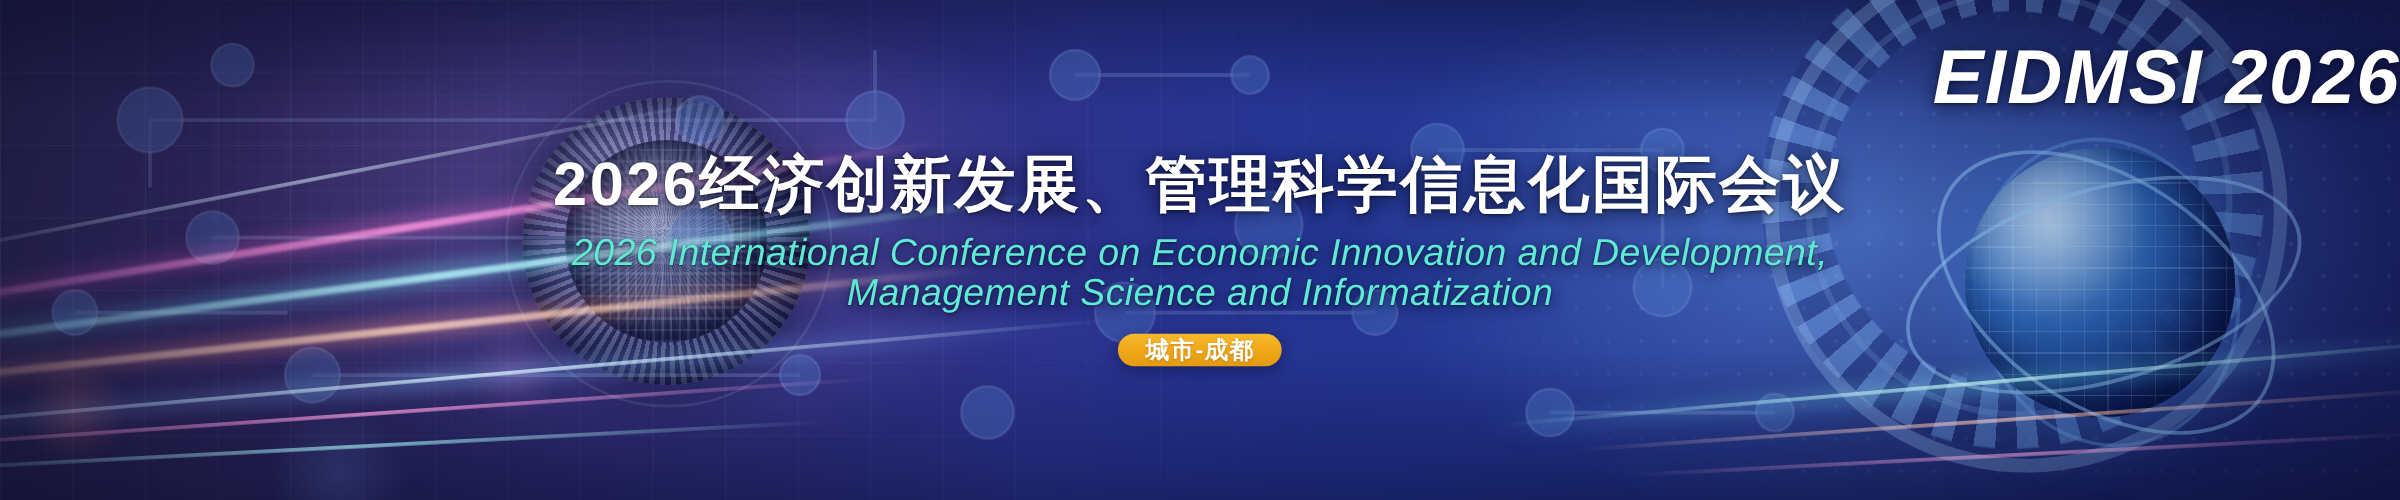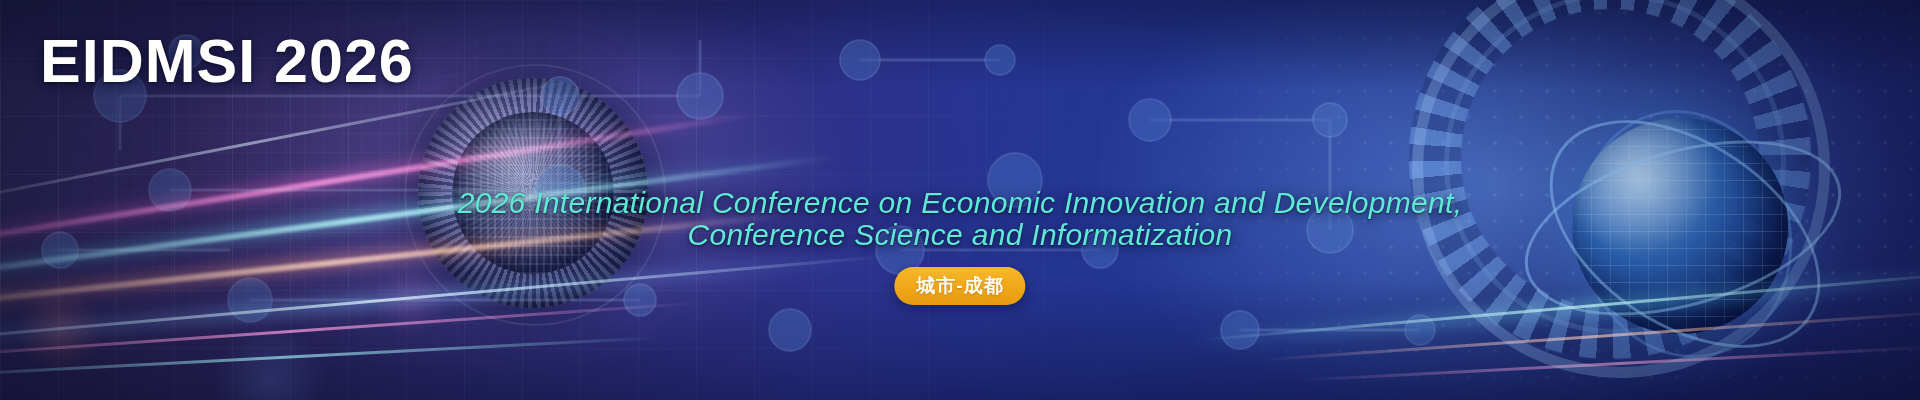--- a/index.html
+++ b/index.html
@@ -140,42 +140,42 @@
 
   
   #vignette{
     background:radial-gradient(ellipse 1150px 440px at 50% 50%, rgba(0,0,0,0) 40%, rgba(6,8,34,.42) 100%);
   }
 
   
   #content{position:absolute;inset:0;}
 
   #main-title{
-    position:absolute;left:0;right:0;top:26px;text-align:left;
-    color:#ffffff;font-size:61px;font-weight:bold;
+    position:absolute;left:0;right:0;top:26px;text-align:right;
+    color:#ffffff;font-size:61px;font-weight:bold;font-style:italic;
     letter-spacing:1px;
     text-shadow:0 3px 14px rgba(6,10,44,.78), 0 1px 3px rgba(0,0,0,.55);
-    padding-left:40px;
+    padding-left:60px;
   }
   #cn-title{
     position:absolute;left:0;right:0;top:115px;text-align:center;
     color:#ffffff;font-size:49px;font-weight:bold;letter-spacing:2px;
     text-shadow:0 3px 15px rgba(6,10,44,.82), 0 1px 3px rgba(0,0,0,.6);
   }
   .en-line{
     position:absolute;left:0;right:0;text-align:center;
     color:#5eead4;font-size:30px;font-style:italic;font-weight:500;letter-spacing:.3px;
     text-shadow:0 2px 11px rgba(6,10,44,.8), 0 1px 2px rgba(0,0,0,.5);
   }
   #en-line1{top:186px;}
   #en-line2{top:218px;}
 
   #city-badge{
     position:absolute;left:50%;transform:translateX(-50%);top:267px;
-    min-width:118px;height:38px;border-radius:19px;
+    min-width:118px;height:26px;border-radius:19px;
     background:linear-gradient(180deg,#f6b92a 0%, #efa617 55%, #e49b0d 100%);
     box-shadow:0 3px 12px rgba(10,14,48,.45);
     display:flex;align-items:center;justify-content:center;
     padding:0 22px;
     color:#ffffff;font-size:19px;font-weight:bold;letter-spacing:1px;
     text-shadow:0 1px 2px rgba(150,90,0,.45);
     box-sizing:border-box;
   }
 </style>
 </head>
@@ -262,21 +262,22 @@
     <div class="streak" style="left:1300px;top:362px;width:640px;background:linear-gradient(90deg,rgba(224,57,155,0),rgba(255,150,215,.7),rgba(224,57,155,0));transform:rotate(-3deg);"></div>
   </div>
 
   <div id="bokeh"></div>
   <div class="layer" id="vignette"></div>
 
   <div id="content">
 
     <div id="main-title">EIDMSI 2026</div>
 
+    <div id="cn-title">2026经济创新发展、管理科学信息化国际会议</div>
 
     <div class="en-line" id="en-line1">2026 International Conference on Economic Innovation and Development,</div>
 
-    <div class="en-line" id="en-line2">Conference Science and Informatization</div>
+    <div class="en-line" id="en-line2">Management Science and Informatization</div>
 
     <div id="city-badge">城市-成都</div>
 
   </div>
 </div>
 
 </body></html>

